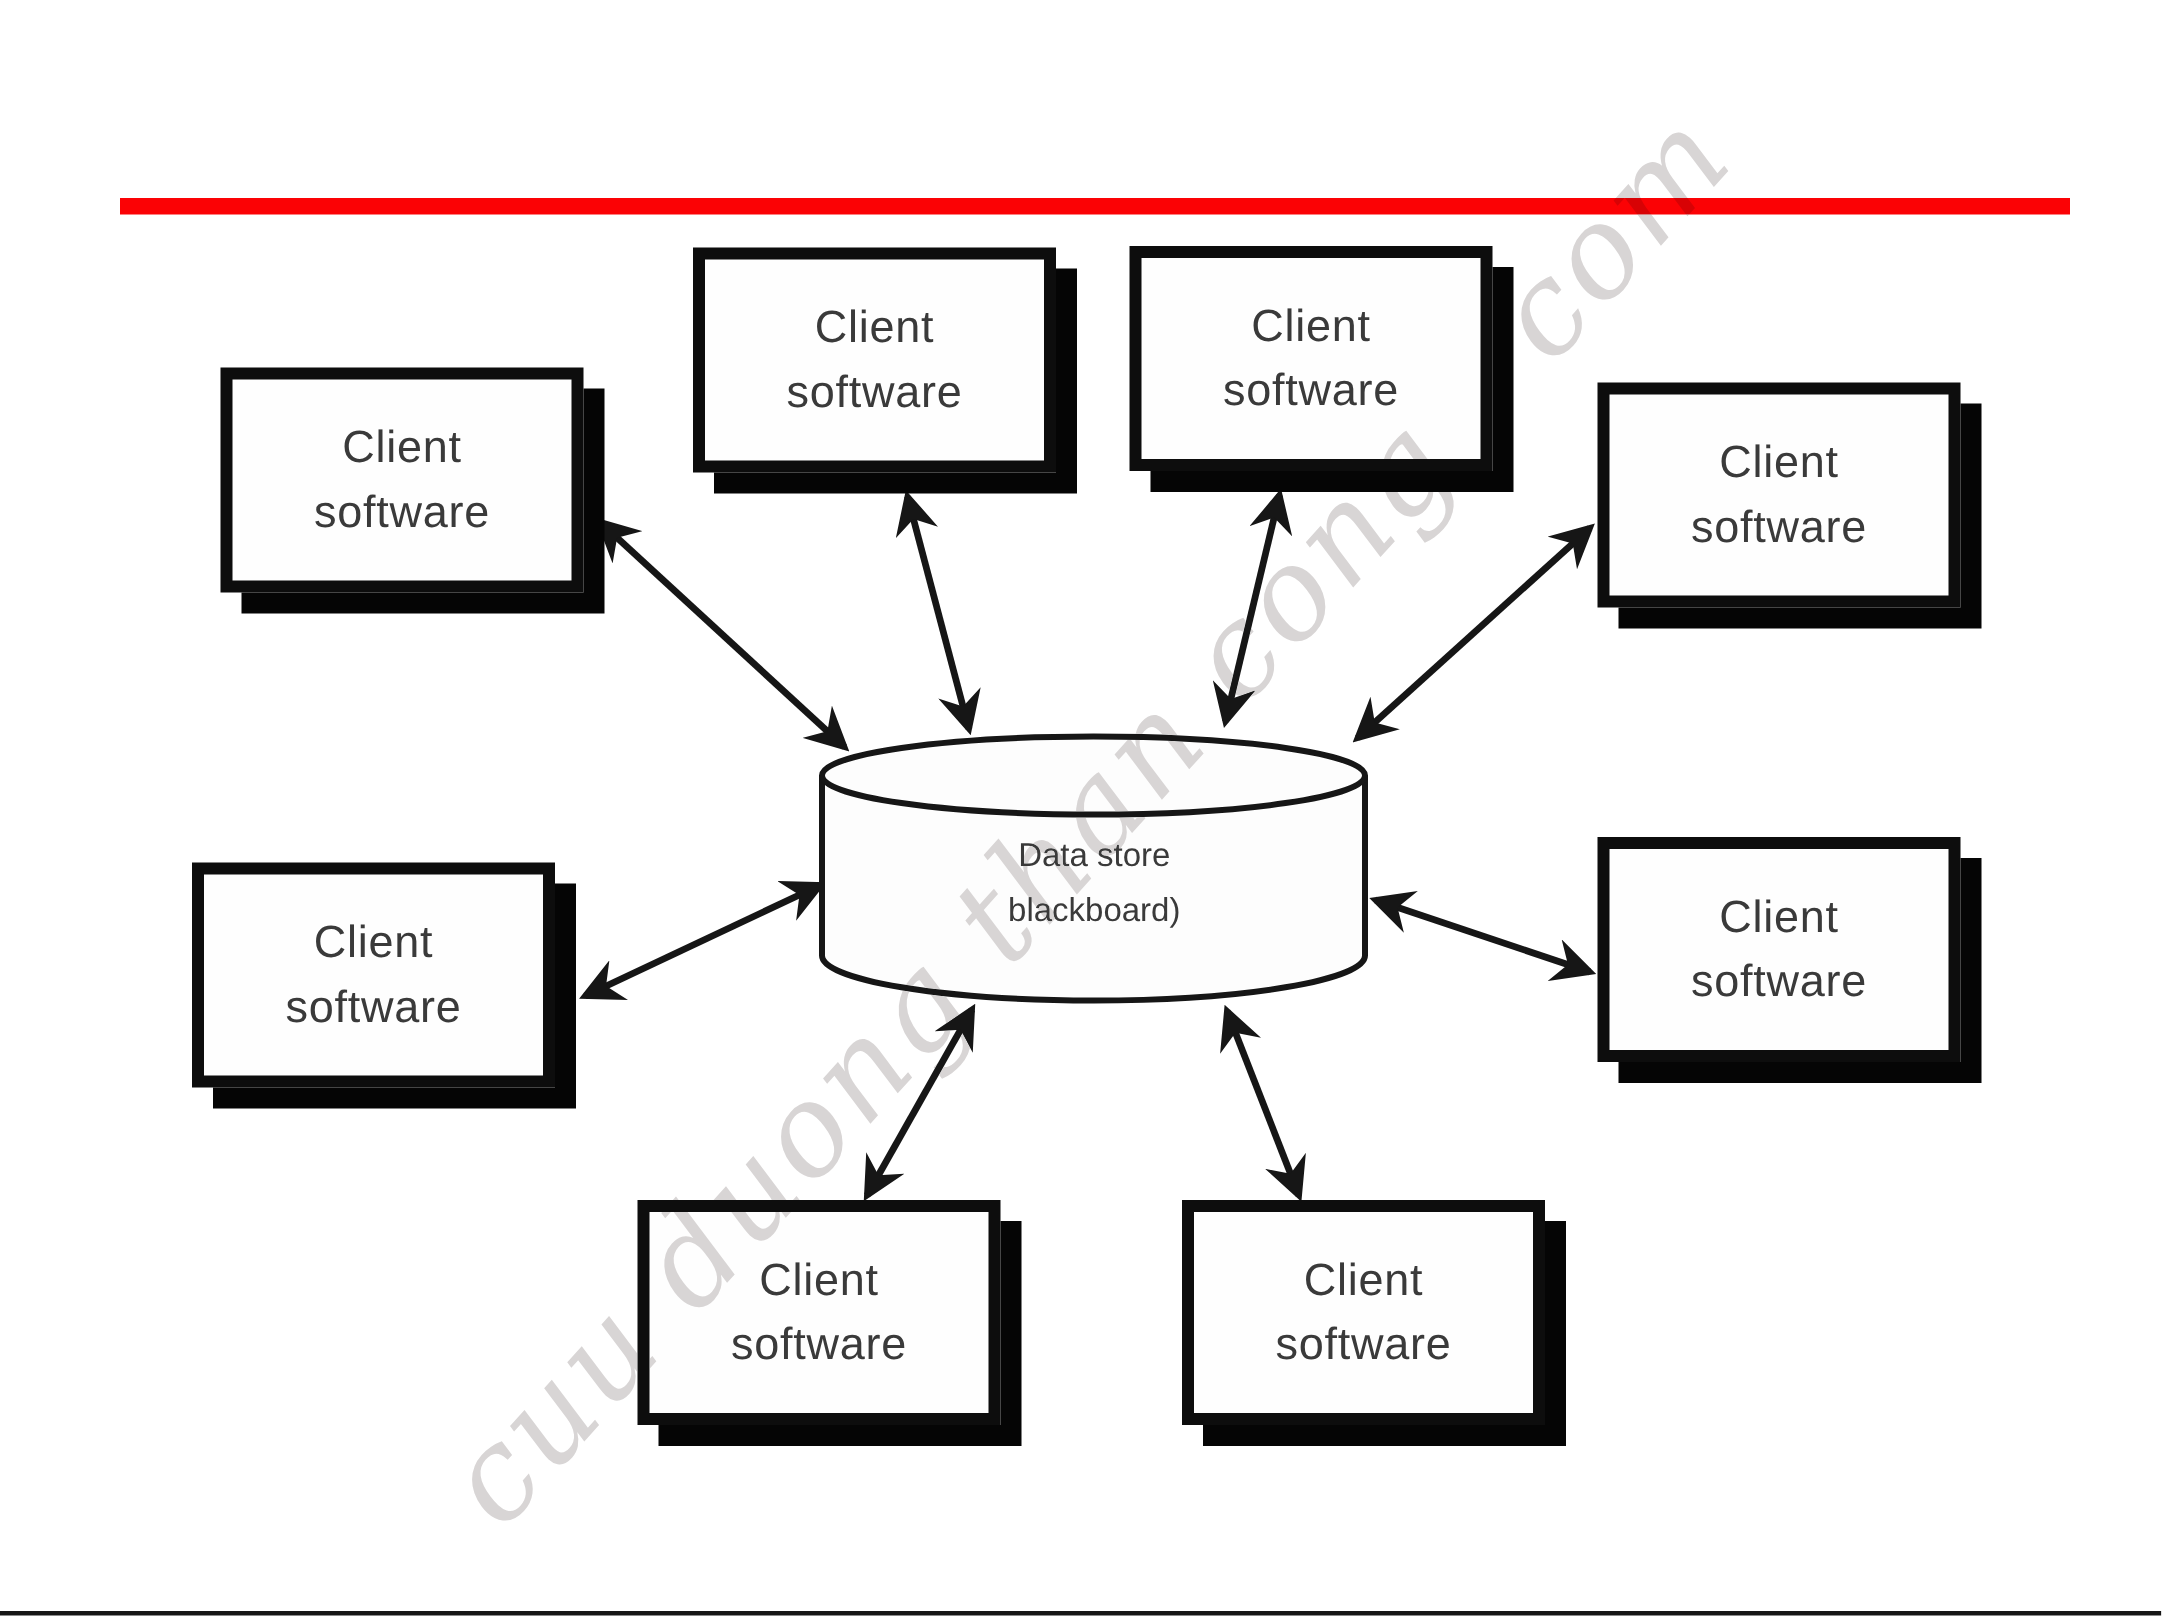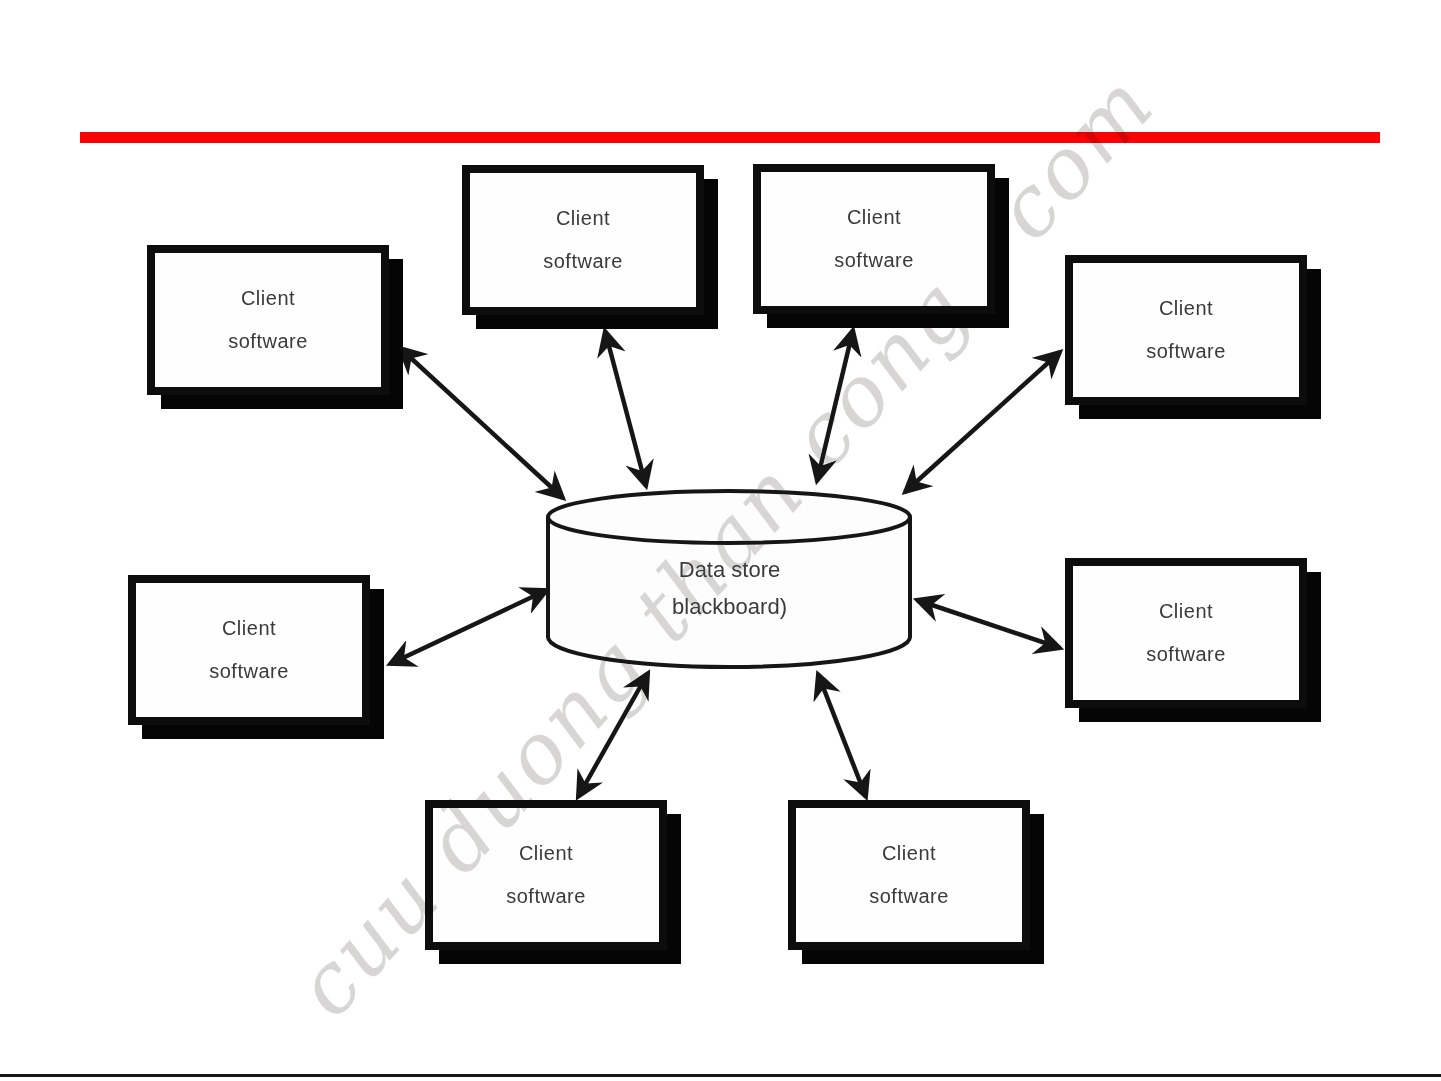--- a/index.html
+++ b/index.html
@@ -37,21 +37,21 @@
     width: 226px; height: 134px;
     background: #fefefe;
     border: 8px solid #0d0d0d;
     box-shadow: 14px 14px 0 0 #050505;
     display: flex;
     align-items: center;
     justify-content: center;
   }
   .box-label {
     text-align: center;
-    font-size: 20px;
+    font-size: 30px;
     line-height: 43px;
     color: #3a3a3a;
     letter-spacing: 0.5px;
   }
   .box-label span { display: block; }
 
   .pos-upper-left   { left: 147px; top: 245px; }
   .pos-top-mid-left { left: 462px; top: 165px; }
   .pos-top-mid-right{ left: 753px; top: 164px; }
   .pos-right-upper  { left: 1065px; top: 255px; }

